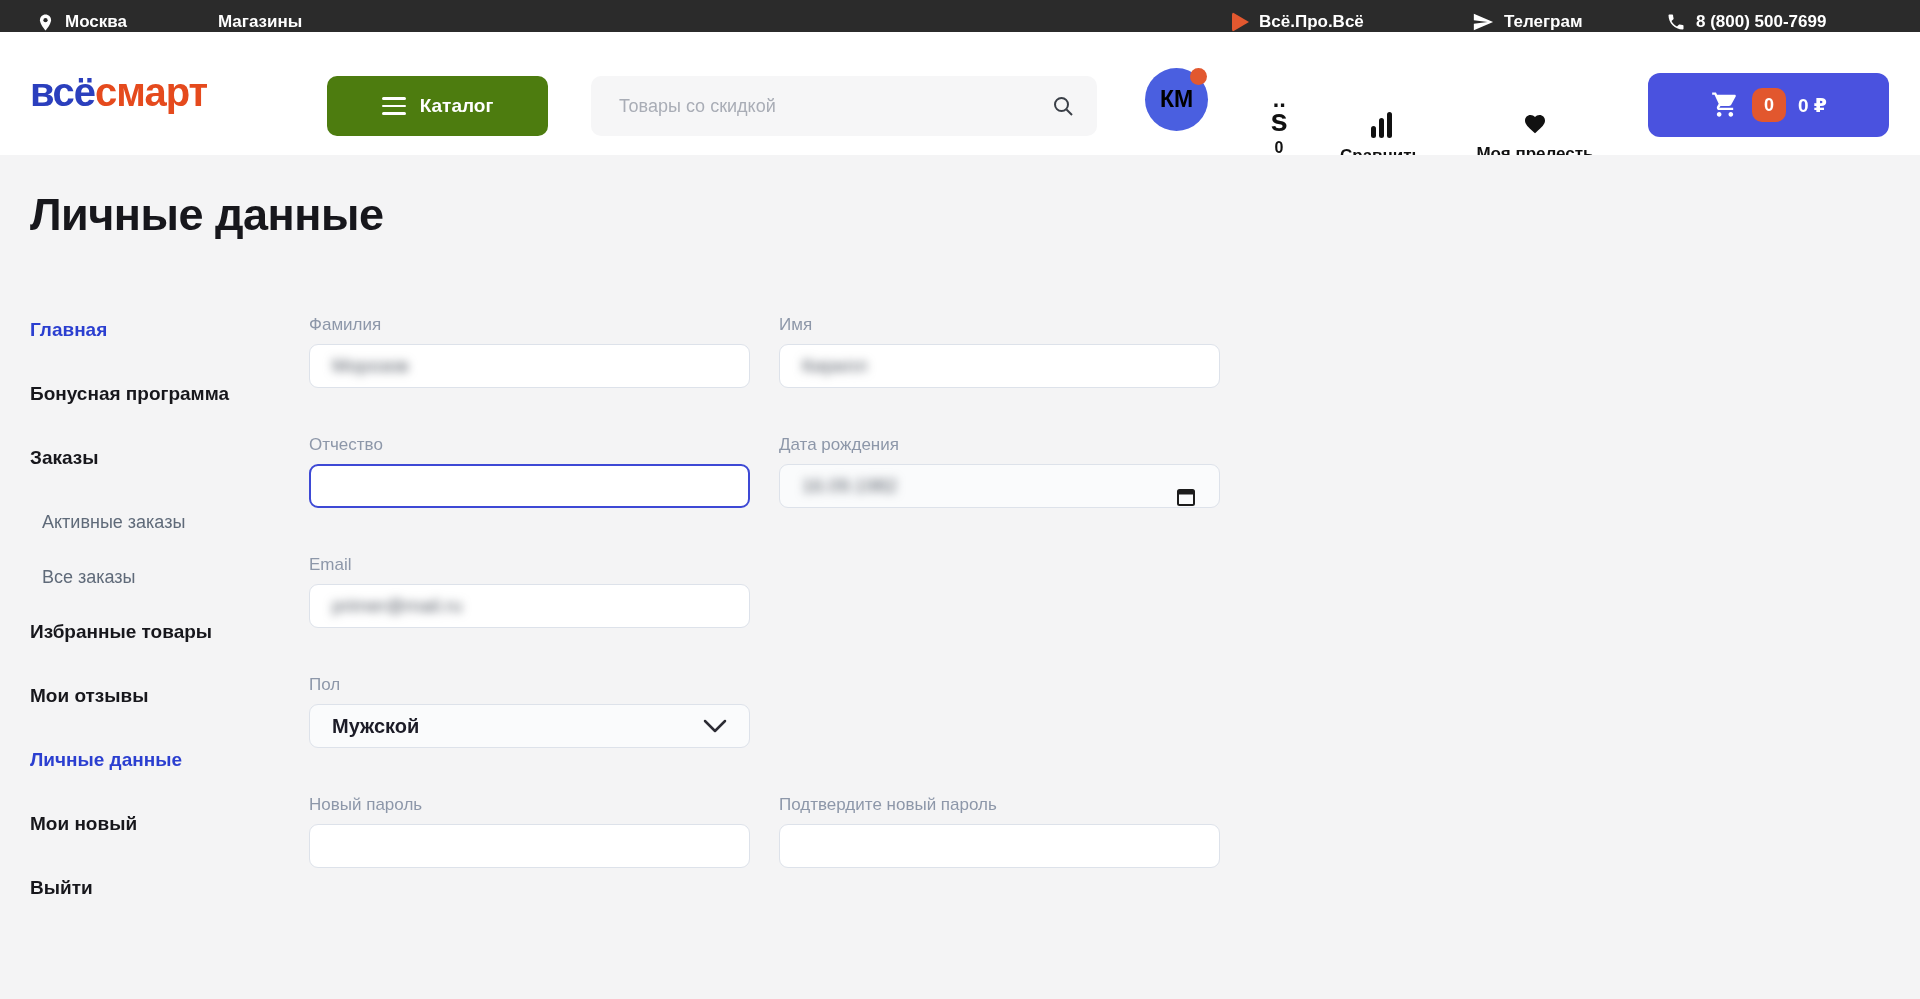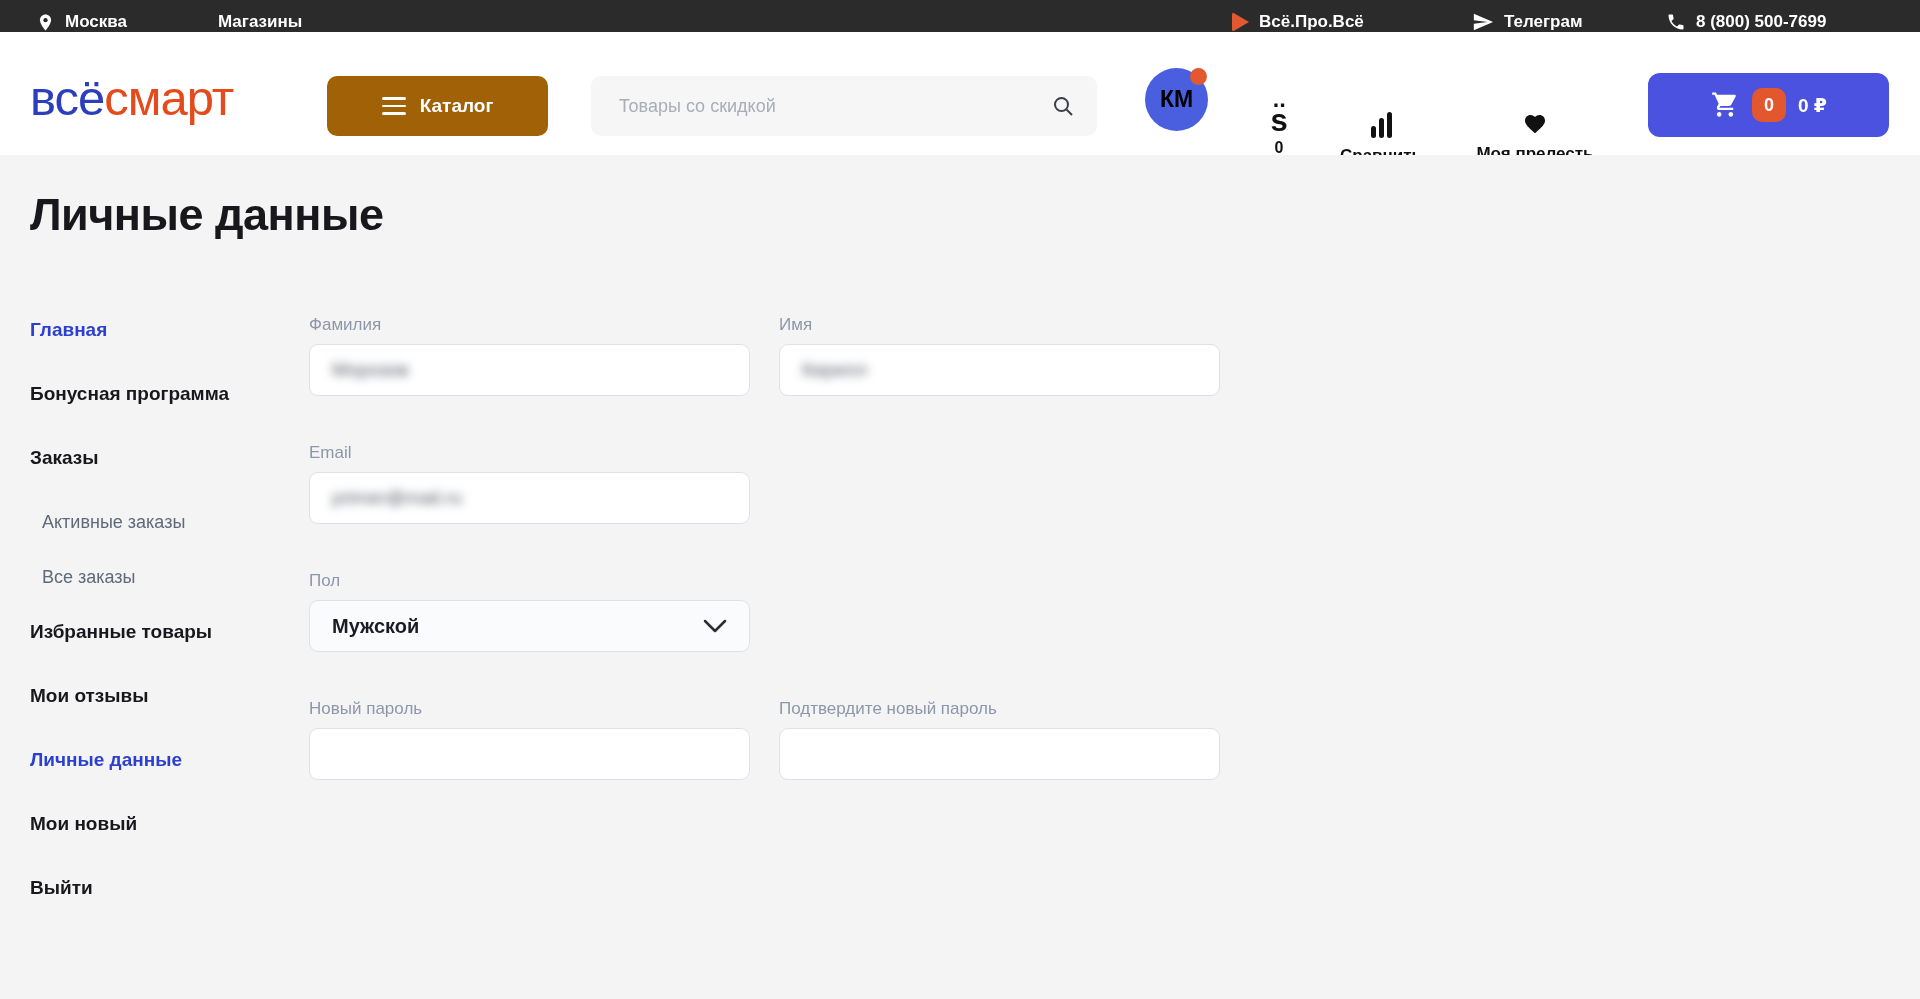--- a/index.html
+++ b/index.html
@@ -13,25 +13,25 @@
   .tb-city    { left:36px; }
   .tb-stores  { left:218px; }
   .tb-promo   { left:1232px; }
   .tb-tg      { left:1472px; }
   .tb-phone   { left:1666px; }
   .play-tri { width:0; height:0; border-left:17px solid #e2582f; border-top:10px solid transparent;
     border-bottom:10px solid transparent; border-radius:3px; }
 
   
   .header { position:absolute; left:0; top:44px; width:1920px; height:111px; background:#ffffff; }
-  .logo { position:absolute; left:30px; top:26px; font-size:49px; font-weight:normal; letter-spacing:-1px; cursor:pointer; }
+  .logo { position:absolute; left:30px; top:26px; font-size:40px; font-weight:bold; letter-spacing:-1px; cursor:pointer; }
   .logo .l-blue { color:#2b3fbd; }
   .logo .l-orange { color:#e54a1d; }
 
-  .catalog-btn { position:absolute; left:327px; top:32px; width:221px; height:60px; background:#a16207;
+  .catalog-btn { position:absolute; left:327px; top:32px; width:221px; height:60px; background:#4d7c0f;
     border:none; border-radius:10px; display:flex; align-items:center; justify-content:center; gap:14px;
     color:#fff; font-size:19px; font-weight:bold; cursor:pointer; font-family:inherit; }
   .burger { display:flex; flex-direction:column; gap:5px; }
   .burger span { display:block; width:24px; height:2.5px; background:#fff; border-radius:2px; }
 
   .search-box { position:absolute; left:591px; top:32px; width:506px; height:60px; background:#f6f6f7;
     border-radius:10px; }
   .search-box input { position:absolute; left:28px; top:0; width:420px; height:60px; border:none; background:transparent;
     outline:none; font-size:18px; color:#333; font-family:inherit; }
   .search-box input::placeholder { color:#a9adb6; }
@@ -68,21 +68,21 @@
   .sidebar { position:absolute; left:30px; top:163px; width:250px; list-style:none; }
   .sidebar li { font-size:19px; color:#17171c; font-weight:700; margin-bottom:40px; cursor:pointer; line-height:24px; }
   .sidebar li.active { color:#2b3fd0; }
   .sidebar li.sub { font-size:18px; color:#5f6a79; font-weight:400; padding-left:12px; margin-bottom:31px; }
   .sidebar li.tight { }
 
   .profile-form { position:absolute; left:309px; top:160px; width:913px; }
   .form-row { display:flex; gap:29px; margin-bottom:47px; }
   .field { width:441px; }
   .field-label { font-size:17px; color:#8d97a9; margin-bottom:9px; }
-  .field-box { position:relative; width:441px; height:52px; background:#fff; border:1px solid #dde2ea;
+  .field-box { position:relative; width:441px; height:44px; background:#fff; border:1px solid #dde2ea;
     border-radius:9px; display:flex; align-items:center; padding:0 22px; cursor:text; }
   .field-box.focused { border:2px solid #3d49d5; }
   .field-box.tinted { background:#fafbfc; }
   .field-value { font-size:19px; color:#565c66; }
   .blurred { filter:blur(5px); user-select:none; }
   .select-box { cursor:pointer; background:#fafbfc; justify-content:space-between; }
   .select-value { font-size:20px; font-weight:bold; color:#1c1c27; }
   .cal-icon { position:absolute; right:22px; top:20px; cursor:pointer; }
 
   svg { display:block; }
@@ -214,20 +214,40 @@
         </div>
       </div>
       <div class="field">
         <div class="field-label">Имя</div>
         <div class="field-box">
           <span class="field-value blurred">Кирилл</span>
         </div>
       </div>
     </div>
 
+    <div class="form-row">
+      <div class="field">
+        <div class="field-label">Отчество</div>
+        <div class="field-box focused">
+          <span class="field-value"></span>
+        </div>
+      </div>
+      <div class="field">
+        <div class="field-label">Дата рождения</div>
+        <div class="field-box tinted">
+          <span class="field-value blurred">16.09.1982</span>
+          <span class="cal-icon">
+            <svg width="22" height="24" viewBox="0 0 22 24" fill="none">
+                <rect x="3" y="5" width="16" height="15" rx="1.5" stroke="#1c1c1c" stroke-width="2"></rect>
+                <rect x="3" y="5" width="16" height="4.5" fill="#1c1c1c"></rect>
+              </svg>
+          </span>
+        </div>
+      </div>
+    </div>
 
     <div class="form-row">
       <div class="field">
         <div class="field-label">Email</div>
         <div class="field-box">
           <span class="field-value blurred">primer@mail.ru</span>
         </div>
       </div>
     </div>
 

